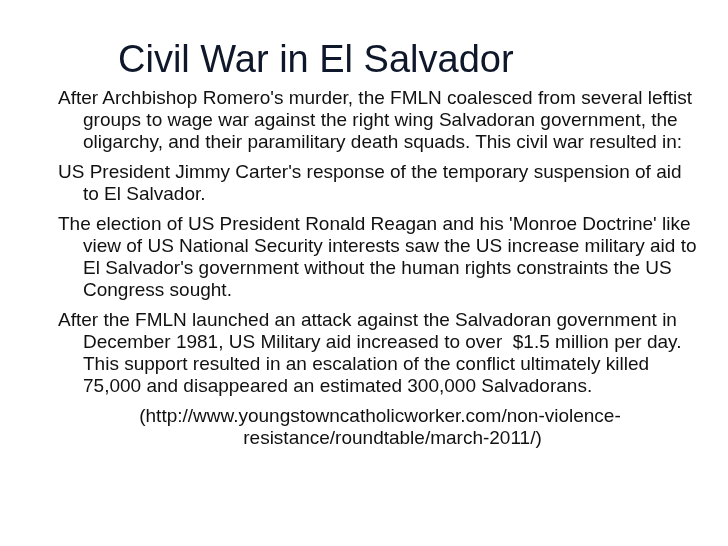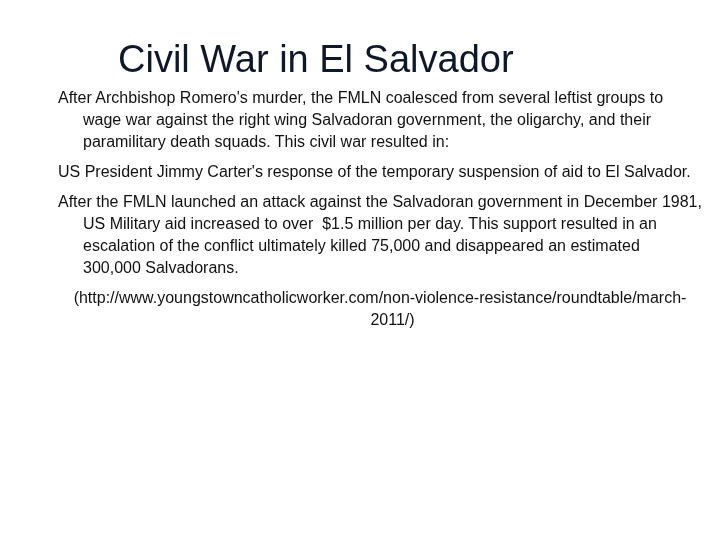--- a/index.html
+++ b/index.html
@@ -30,21 +30,21 @@
   .slide-body {
     position: absolute;
     left: 58px;
     top: 87px;
     width: 644px;
   }
   .slide-body p {
     margin: 0 0 8px 0;
     padding-left: 25px;      
     text-indent: -25px;      
-    font-size: 16px;
+    font-size: 19px;
     line-height: 22px;
     font-weight: 400;
     white-space: pre-wrap;   
     color: #111111;
   }
   .slide-citation {
     margin: 0;
     padding: 0;
     text-indent: 0;
     font-size: 11px;
@@ -62,20 +62,21 @@
 
   <div class="slide-title">Civil War in El Salvador</div>
 
   <div class="slide-body">
 
     <p>After Archbishop Romero's murder, the FMLN coalesced from several leftist groups to wage war against the right wing Salvadoran government, the oligarchy, and their paramilitary death squads. This civil war resulted in:</p>
 
 
     <p>US President Jimmy Carter's response of the temporary suspension of aid to El Salvador.</p>
 
+    <p>The election of US President Ronald Reagan and his 'Monroe Doctrine' like view of US National Security interests saw the US increase military aid to El Salvador's government without the human rights constraints the US Congress sought.</p>
 
     <p>After the FMLN launched an attack against the Salvadoran government in December 1981, US Military aid increased to over  $1.5 million per day. This support resulted in an escalation of the conflict ultimately killed 75,000 and disappeared an estimated 300,000 Salvadorans.</p>
 
     <p class="slide-citation">(http://www.youngstowncatholicworker.com/non-violence-resistance/roundtable/march-2011/)</p>
 
   </div>
 
 </div>
 
 </body></html>

